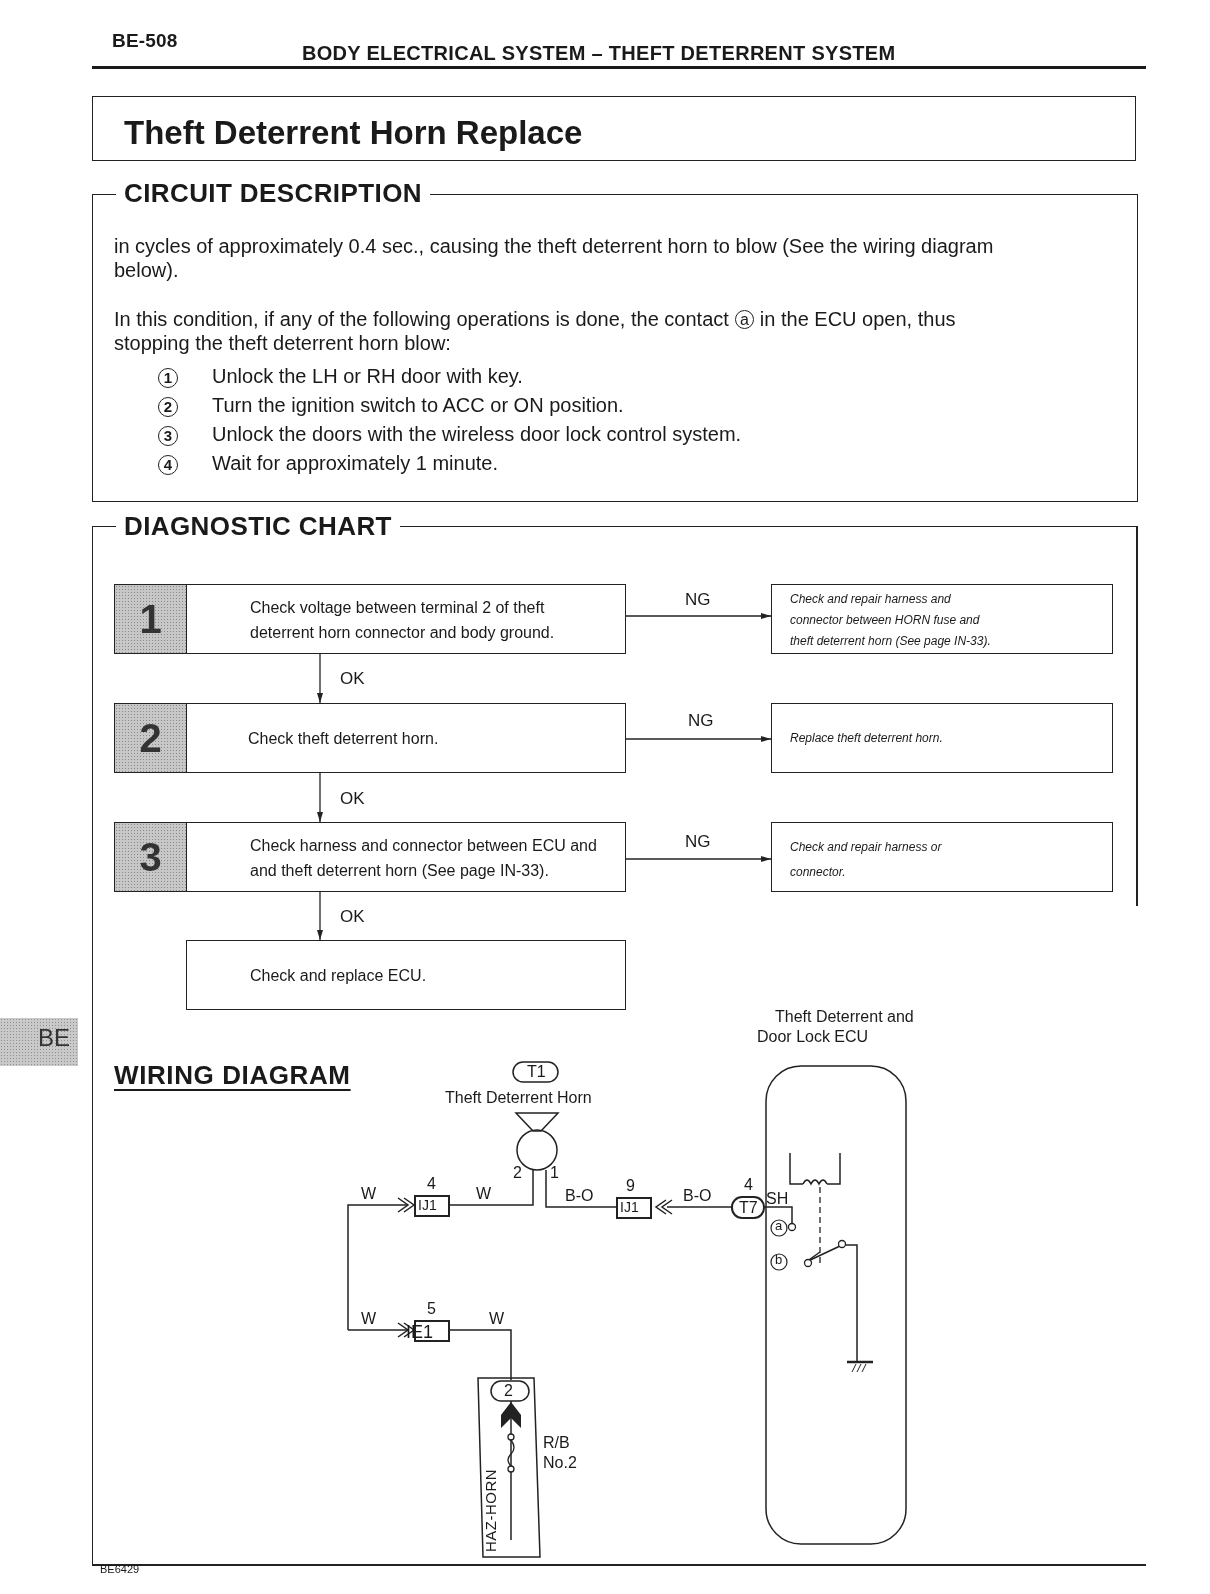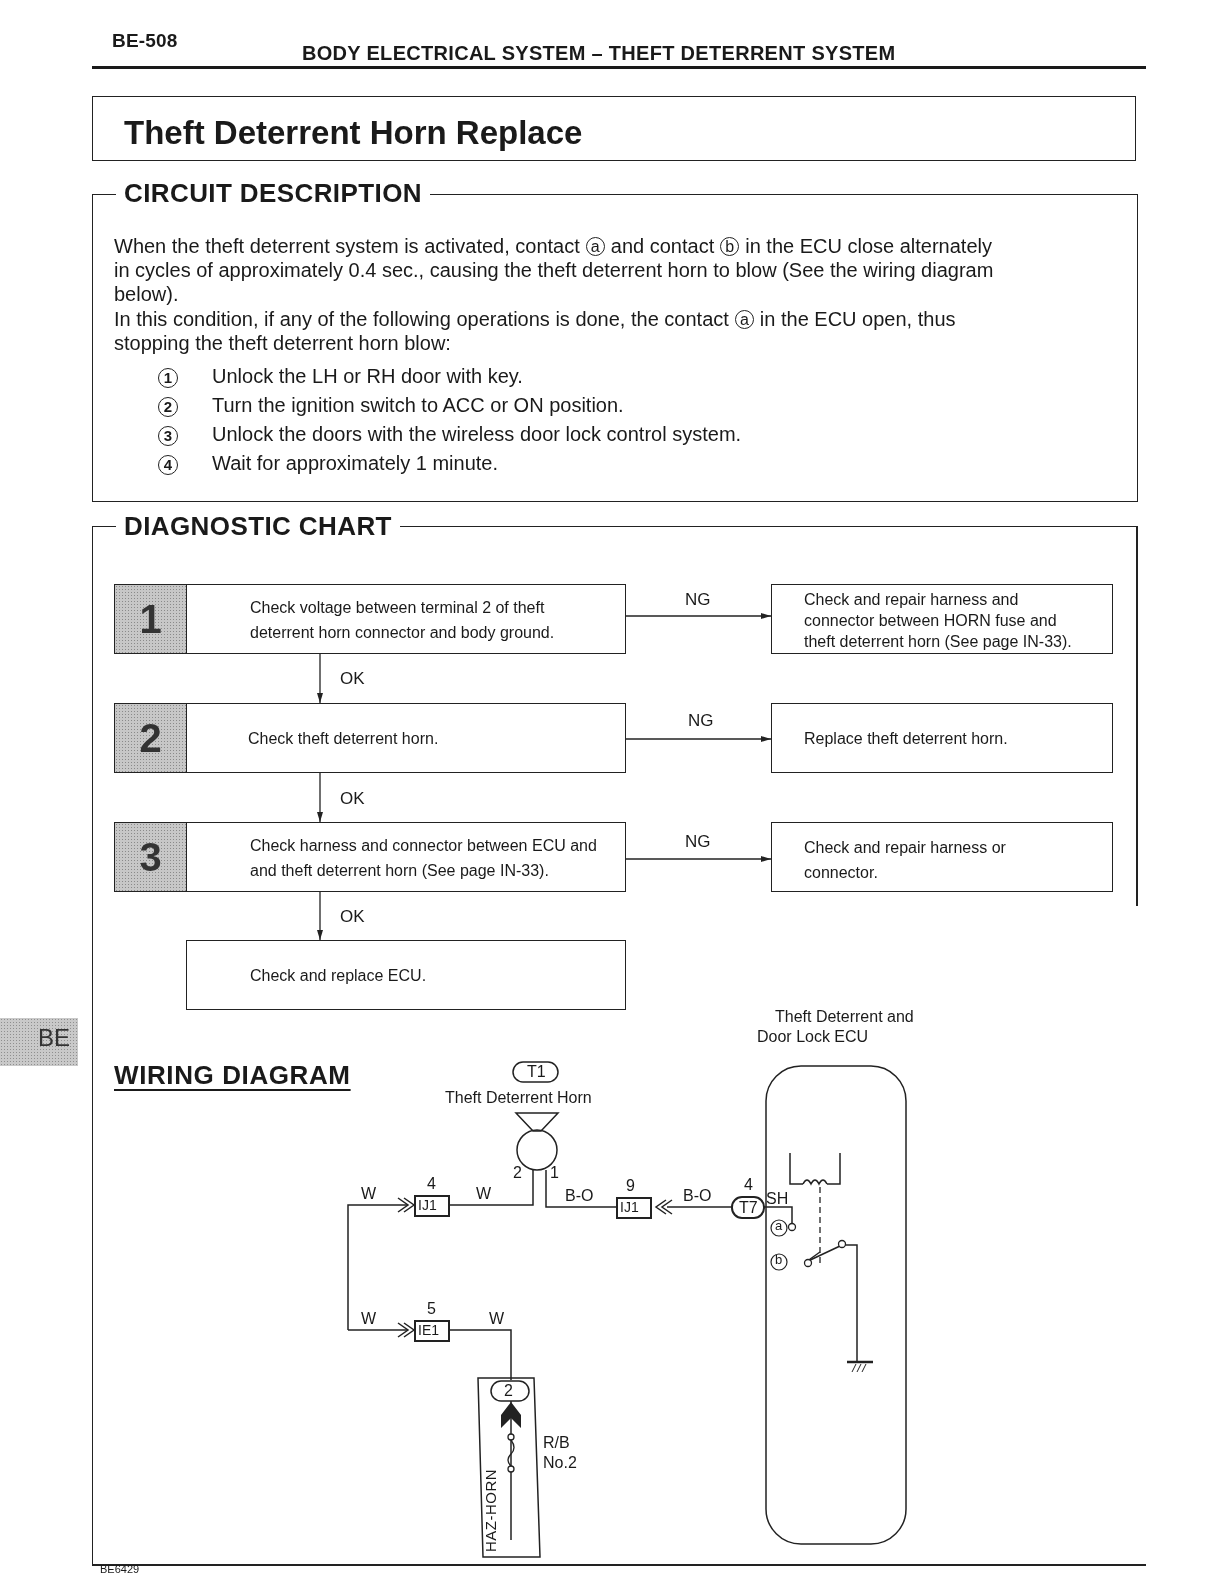--- a/index.html
+++ b/index.html
@@ -18,21 +18,21 @@
   .desc-para { font-size:20px; line-height:24px; }
   .circ { display:inline-block; width:19px; height:19px; border:1.3px solid #222; border-radius:50%; text-align:center; line-height:18px; font-size:16px; margin:0 6px; vertical-align:1px; box-sizing:border-box; }
   .list-item { font-size:20px; }
   .list-num { display:inline-block; width:20px; height:20px; border:1.5px solid #222; border-radius:50%; text-align:center; line-height:18px; font-size:15px; font-weight:bold; box-sizing:border-box; }
 
   .step-box { border:1.5px solid #222; box-sizing:border-box; background:#fff; }
   .step-num { width:72px; height:100%; background:#c7c7c7;
     background-image: radial-gradient(#8a8a8a 0.8px, transparent 0.9px);
     background-size:3px 3px; border-right:1.5px solid #222; box-sizing:border-box; display:flex; align-items:center; justify-content:center; font-size:40px; font-weight:bold; color:#333; }
   .step-text { font-size:16px; line-height:25px;margin-left:44px; }
-  .result-box { border:1.5px solid #222; box-sizing:border-box; font-size:16px; line-height:21px; padding:6px 0 0 32px; }
+  .result-box { border:1.5px solid #222; box-sizing:border-box; font-size:12px; line-height:21px; padding:6px 0 0 18px;font-style:italic; }
   .flow-label { font-size:17px; }
 
   .be-tab { left:0px; top:1018px; width:78px; height:48px; background:#c9c9c9;
     background-image: radial-gradient(#8f8f8f 0.8px, transparent 0.9px); background-size:3px 3px; }
   .be-tab span { position:absolute; right:8px; top:6px; font-size:24px; color:#333; }
 
   .wd-title { left:114px; top:1060px; font-size:26px; font-weight:bold; letter-spacing:0.6px; text-decoration:underline; text-underline-offset:5px; }
   .diag-label { font-size:16px; }
   .fig-code { left:100px; top:1563px; font-size:11px; }
 </style>
@@ -43,23 +43,20 @@
 <div class="abs running-head">BODY ELECTRICAL SYSTEM – THEFT DETERRENT SYSTEM</div>
 <div class="abs head-rule"></div>
 
 <div class="abs title-box"></div>
 <div class="abs title-text">Theft Deterrent Horn Replace</div>
 
 <div class="abs sec-frame" style="left:92px;top:194px;width:1046px;height:308px;"></div>
 <div class="abs sec-label" style="left:116px;top:178px;">CIRCUIT DESCRIPTION</div>
 
 <div class="abs desc-para" style="left:114px;top:234px;width:1010px;">
-  <div style="white-space:nowrap;">
-    <span>When the theft deterrent system is activated, contact</span><span class="circ">a</span><span>and contact</span><span class="circ">b</span><span>in the ECU close alternately</span>
-  </div>
   <div style="white-space:nowrap;">in cycles of approximately 0.4 sec., causing the theft deterrent horn to blow (See the wiring diagram</div>
   <div>below).</div>
 </div>
 
 <div class="abs desc-para" style="left:114px;top:307px;width:1010px;">
   <div style="white-space:nowrap;">
     <span>In this condition, if any of the following operations is done, the contact</span><span class="circ">a</span><span>in the ECU open, thus</span>
   </div>
   <div>stopping the theft deterrent horn blow:</div>
 </div>
@@ -239,21 +236,21 @@
 <div class="abs diag-label" style="left:739px;top:1199px;">T7</div>
 <div class="abs diag-label" style="left:744px;top:1176px;">4</div>
 <div class="abs diag-label" style="left:766px;top:1190px;">SH</div>
 <div class="abs" style="left:775px;top:1218px;font-size:13px;">a</div>
 <div class="abs" style="left:775px;top:1252px;font-size:13px;">b</div>
 
 <div class="abs diag-label" style="left:418px;top:1197px;font-size:14px;">IJ1</div>
 <div class="abs diag-label" style="left:427px;top:1175px;">4</div>
 <div class="abs diag-label" style="left:620px;top:1199px;font-size:14px;">IJ1</div>
 <div class="abs diag-label" style="left:626px;top:1177px;">9</div>
-<div class="abs diag-label" style="left:418px;top:1322px;font-size:14px;">IE1</div>
+<div class="abs diag-label" style="left:406px;top:1322px;font-size:18px;">IE1</div>
 <div class="abs diag-label" style="left:427px;top:1300px;">5</div>
 
 <div class="abs diag-label" style="left:361px;top:1185px;">W</div>
 <div class="abs diag-label" style="left:476px;top:1185px;">W</div>
 <div class="abs diag-label" style="left:361px;top:1310px;">W</div>
 <div class="abs diag-label" style="left:489px;top:1310px;">W</div>
 <div class="abs diag-label" style="left:565px;top:1187px;">B-O</div>
 <div class="abs diag-label" style="left:683px;top:1187px;">B-O</div>
 
 <div class="abs diag-label" style="left:504px;top:1382px;">2</div>

